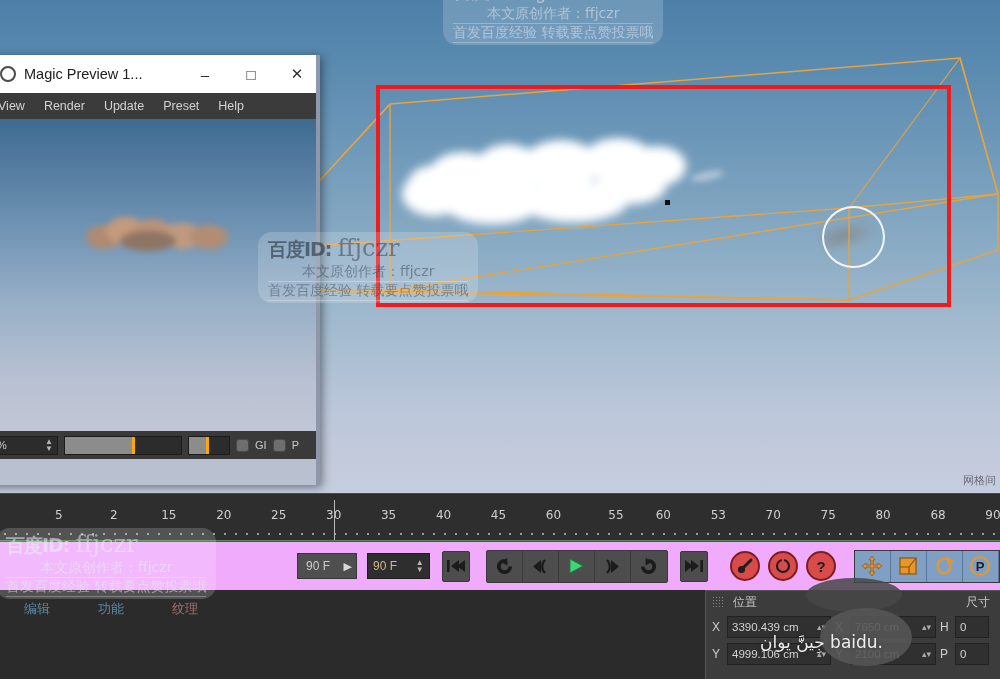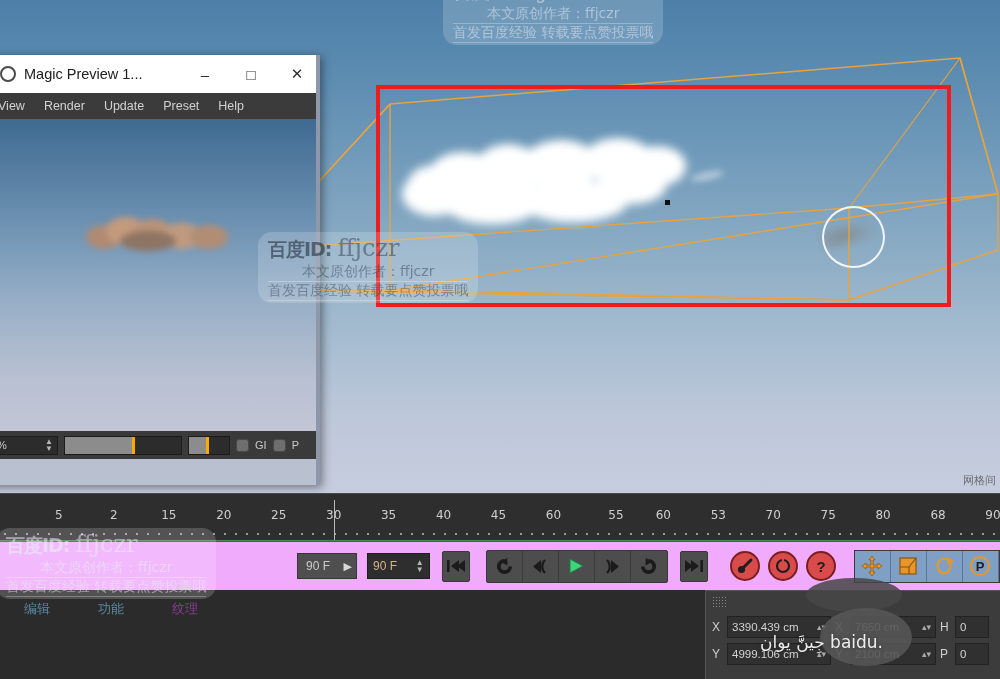--- a/index.html
+++ b/index.html
@@ -575,20 +575,24 @@
           <circle cx="11" cy="11" r="9" fill="none" stroke="#e8962a" stroke-width="2"></circle>
           <text x="11" y="16" font-size="13" font-family="Liberation Sans, sans-serif" font-weight="bold" fill="#1e1e1e" text-anchor="middle">P</text>
         </svg>
       </div>
     </div>
   </div>
 
   <div class="coordpanel">
     <div class="cp-header">
       <div class="cp-grip"></div>
+      <div class="cp-tabs">
+        <span class="cp-tab">位置</span>
+        <span class="cp-tab">尺寸</span>
+      </div>
     </div>
 
     <div class="cp-row">
       <span class="cp-axis">X</span>
       <div class="cp-input cp-in-a">
         <span>3390.439 cm</span>
         <span class="cp-sp">▴▾</span>
       </div>
       <span class="cp-axis">X</span>
       <div class="cp-input cp-in-b">
@@ -651,18 +655,18 @@
         <span class="b2">ffjczr</span>
       </div>
       <div class="wm-line">本文原创作者：ffjczr</div>
       <div class="wm-line">首发百度经验 转载要点赞投票哦</div>
     </div>
   </div>
 
   <div style="position:absolute; left:24px; top:600px; display:flex; gap:48px; opacity:.55;">
     <span style="font-size:13px;color:#7fd0ff;">编辑</span>
     <span style="font-size:13px;color:#7fd0ff;">功能</span>
-    <span style="font-size:13px;color:#d946ef;">纹理</span>
+    <span style="font-size:13px;color:#fca5a5;">纹理</span>
   </div>
 
   <div class="arabic-wm">جِينَّ يوان baidu.</div>
 
 </div>
 
 </body></html>

